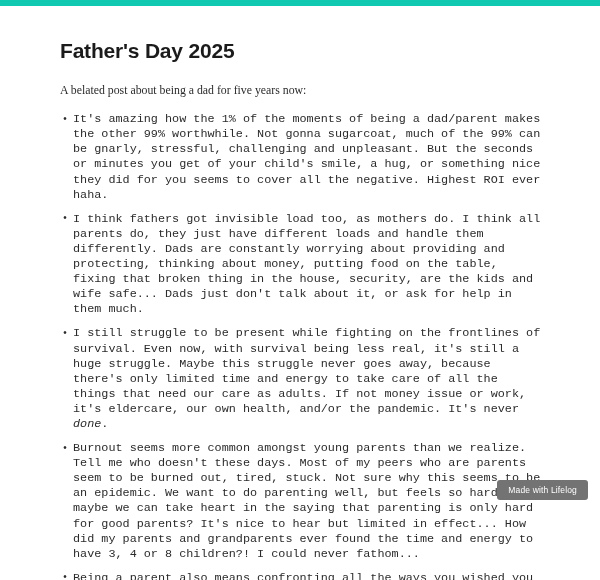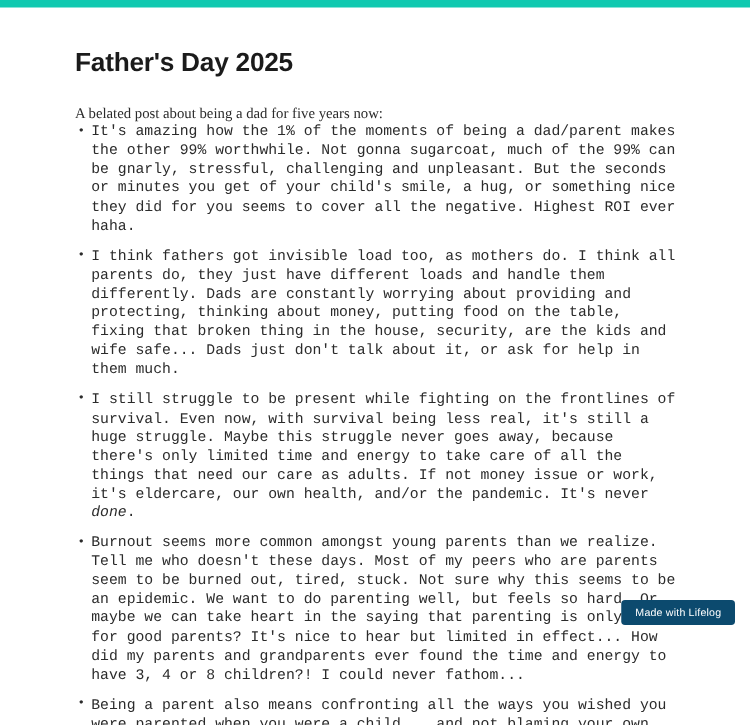--- a/index.html
+++ b/index.html
@@ -58,21 +58,21 @@
     letter-spacing: 0.1px;
     white-space: nowrap;
   }
   #byline .sep {
     padding: 0 4px;
   }
 
   #intro-paragraph {
     font-size: 11.8px;
     line-height: 16px;
-    margin: 0 0 0 0;
+    margin: 0 0 14px 0;
     color: #2b2b2b;
   }
 
   #bullet-list {
     list-style: none;
     margin: 0;
     padding: 0;
     font-family: Liberation Mono, monospace;
   }
   #bullet-list li {
@@ -102,21 +102,21 @@
     line-height: 16px;
     margin: 11px 0 0 0;
     color: #2b2b2b;
     font-style: italic;
   }
 
   #made-with-badge {
     position: absolute;
     right: 12px;
     bottom: 10px;
-    background: #0c4a6e;
+    background: #737373;
     color: #ffffff;
     font-family: "Liberation Sans", "DejaVu Sans", sans-serif;
     font-size: 8.5px;
     font-weight: normal;
     letter-spacing: 0.15px;
     padding: 6px 11px 6px 11px;
     border-radius: 3px;
     line-height: 1;
     white-space: nowrap;
     cursor: pointer;

